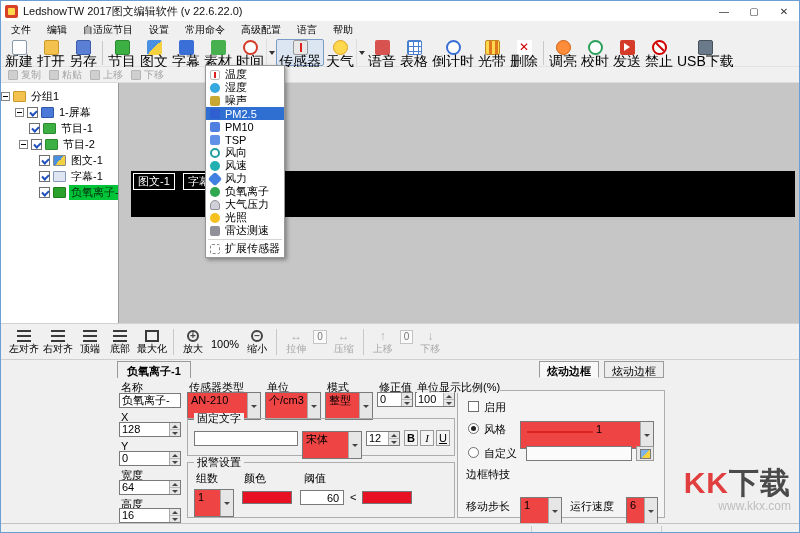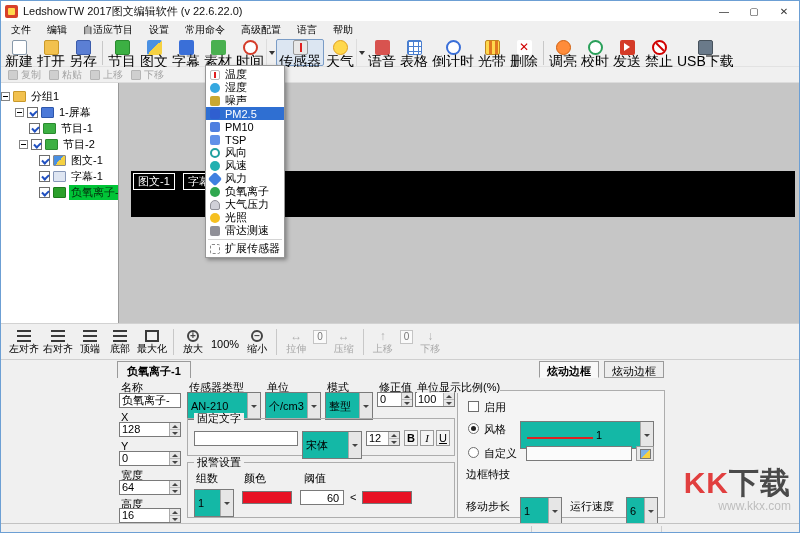--- a/index.html
+++ b/index.html
@@ -126,21 +126,21 @@
 .ptab{position:absolute;left:116px;top:1px;height:17px;padding:2px 9px;background:#f0f0f0;border:1px solid #9a9a9a;border-bottom:none;font-weight:bold;font-size:11px;}
 .plabel{position:absolute;font-size:11px;background:#f0f0f0;white-space:nowrap;line-height:11px;}
 .pinput{position:absolute;height:15px;border:1px solid #7a7a7a;background:#fff;font-size:11px;padding:0 2px;font-family:inherit;}
 .spinner{position:absolute;height:15px;background:#fff;border:1px solid #7a7a7a;display:flex;align-items:stretch;}
 .sp-val{flex:1;padding-left:2px;font-size:11px;line-height:13px;}
 .sp-btns{width:11px;display:flex;flex-direction:column;border-left:1px solid #aaa;flex:none;}
 .sp-up,.sp-down{flex:1;background:#e6e6e6;display:flex;align-items:center;justify-content:center;}
 .sp-up{border-bottom:1px solid #bbb;}
 .tri-up{width:0;height:0;border-left:3px solid transparent;border-right:3px solid transparent;border-bottom:3px solid #444;}
 .tri-down{width:0;height:0;border-left:3px solid transparent;border-right:3px solid transparent;border-top:3px solid #444;}
-.combo{position:absolute;height:28px;background:#14b8a6;border:1px solid #7a7a7a;display:flex;align-items:center;}
+.combo{position:absolute;height:28px;background:#ef4444;border:1px solid #7a7a7a;display:flex;align-items:flex-start;}
 .cb-val{flex:1;padding-left:3px;font-size:11px;white-space:nowrap;overflow:hidden;line-height:14px;}
 .cb-btn{width:13px;align-self:stretch;background:#e6e6e6;border-left:1px solid #aaa;display:flex;align-items:center;justify-content:center;flex:none;}
 .groupbox{position:absolute;border:1px solid #adadad;}
 .legend{position:absolute;top:-6px;left:6px;background:#f0f0f0;padding:0 3px;font-size:11px;line-height:11px;}
 .swatch{position:absolute;height:13px;background:#e81123;border:1px solid #777;}
 .fmt-btn{position:absolute;width:14px;height:16px;border:1px solid #9a9a9a;background:#f4f4f4;font-size:11px;display:flex;align-items:center;justify-content:center;}
 .fmt-b{font-weight:bold;}
 .fmt-i{font-style:italic;font-family:"Liberation Serif",serif;}
 .fmt-u{text-decoration:underline;}
 .radio{position:absolute;width:11px;height:11px;border:1px solid #6e6e6e;border-radius:50%;background:#fff;}

